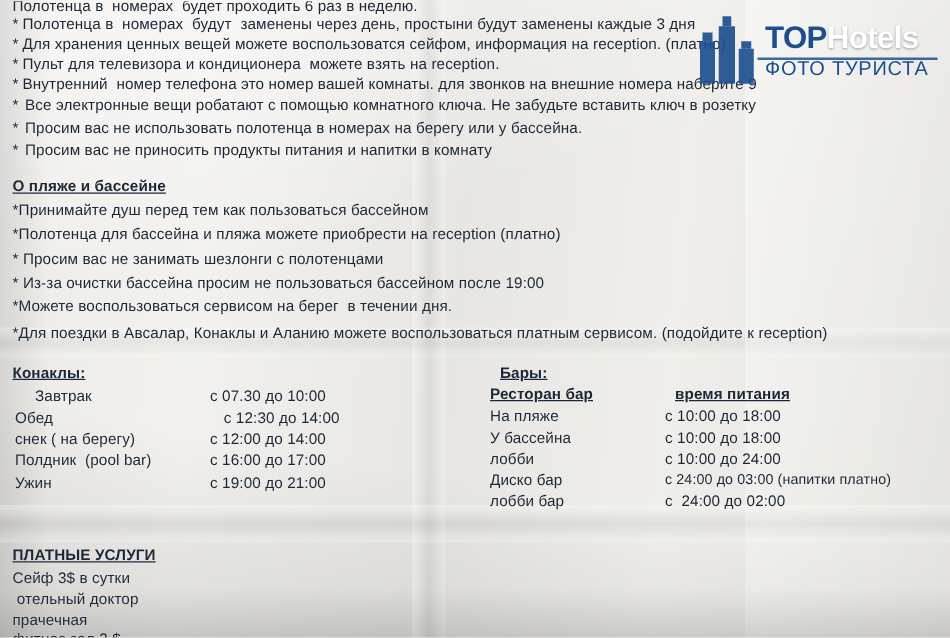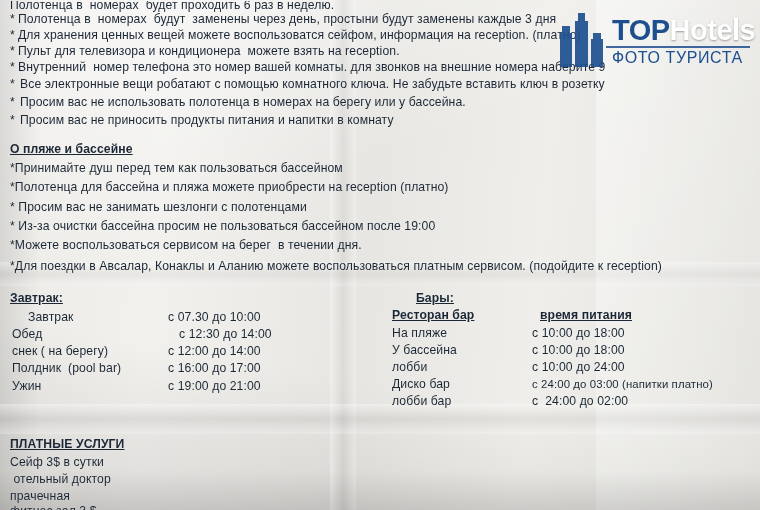--- a/index.html
+++ b/index.html
@@ -91,21 +91,21 @@
   #wm-building .cap1 { left: 2px;  bottom: 34px; width: 8px;  height: 7px; }
   #wm-building .cap2 { left: 18px; bottom: 46px; width: 7px;  height: 8px; }
   #wm-building .cap3 { left: 33px; bottom: 28px; width: 8px;  height: 6px; }
   #wm-text {
     display: flex;
     flex-direction: column;
     justify-content: center;
     line-height: 1;
   }
   #wm-title {
-    font-size: 29px;
+    font-size: 25px;
     font-weight: bold;
     letter-spacing: -0.5px;
     white-space: nowrap;
   }
   #wm-top { color: #1d4f8f; }
   #wm-hotels { color: #ffffff; text-shadow: 0 1px 2px rgba(0,0,0,0.35); }
   #wm-sub {
     margin-top: 5px;
     font-size: 16px;
     color: #1d4f8f;
@@ -151,33 +151,33 @@
   <div class="txt bold ul" style="left:10px; top:142px;">О пляже и бассейне</div>
 
   <div class="txt" style="left:20px; top:113px;">Просим вас не приносить продукты питания и напитки в комнату</div>
   <div class="txt" style="left:10px; top:161px;">*Принимайте душ перед тем как пользоваться бассейном</div>
   <div class="txt" style="left:10px; top:180px;">*Полотенца для бассейна и пляжа можете приобрести на reception (платно)</div>
   <div class="txt" style="left:10px; top:200px;">* Просим вас не занимать шезлонги с полотенцами</div>
   <div class="txt" style="left:10px; top:219px;">* Из-за очистки бассейна просим не пользоваться бассейном после 19:00</div>
   <div class="txt" style="left:10px; top:259px;">*Для поездки в Авсалар, Конаклы и Аланию можете воспользоваться платным сервисом. (подойдите к reception)</div>
   <div class="txt" style="left:10px; top:238px;">*Можете воспользоваться сервисом на берег  в течении дня.</div>
 
-  <div class="txt bold ul" style="left:10px; top:291px;">Завтрак:</div>
+  <div class="txt bold ul" style="left:10px; top:291px;">Конаклы:</div>
   <div class="txt" style="left:28px; top:310px;text-align:center;">Завтрак</div>
   <div class="txt" style="left:168px; top:310px;">с 07.30 до 10:00</div>
   <div class="txt" style="left:12px; top:327px;">Обед</div>
   <div class="txt" style="left:168px; top:327px;margin-left:11px;">с 12:30 до 14:00</div>
   <div class="txt" style="left:12px; top:344px;">снек ( на берегу)</div>
   <div class="txt" style="left:168px; top:344px;">с 12:00 до 14:00</div>
   <div class="txt" style="left:12px; top:361px;">Полдник  (pool bar)</div>
   <div class="txt" style="left:168px; top:361px;">с 16:00 до 17:00</div>
   <div class="txt" style="left:12px; top:379px;">Ужин</div>
   <div class="txt" style="left:168px; top:379px;">с 19:00 до 21:00</div>
 
-  <div class="txt bold ul" style="left:392px; top:291px;padding-left:24px;">Бары:</div>
+  <div class="txt bold ul" style="left:376px; top:291px;padding-left:24px;">Бары:</div>
   <div class="txt bold ul" style="left:392px; top:308px;">Ресторан бар</div>
   <div class="txt bold ul" style="left:540px; top:308px;">время питания</div>
   <div class="txt" style="left:392px; top:326px;">На пляже</div>
   <div class="txt" style="left:532px; top:326px;">с 10:00 до 18:00</div>
   <div class="txt" style="left:392px; top:343px;">У бассейна</div>
   <div class="txt" style="left:532px; top:343px;">с 10:00 до 18:00</div>
   <div class="txt" style="left:392px; top:360px;">лобби</div>
   <div class="txt" style="left:532px; top:360px;">с 10:00 до 24:00</div>
   <div class="txt" style="left:392px; top:377px;">Диско бар</div>
   <div class="txt small" style="left:532px; top:377px;">с 24:00 до 03:00 (напитки платно)</div>

